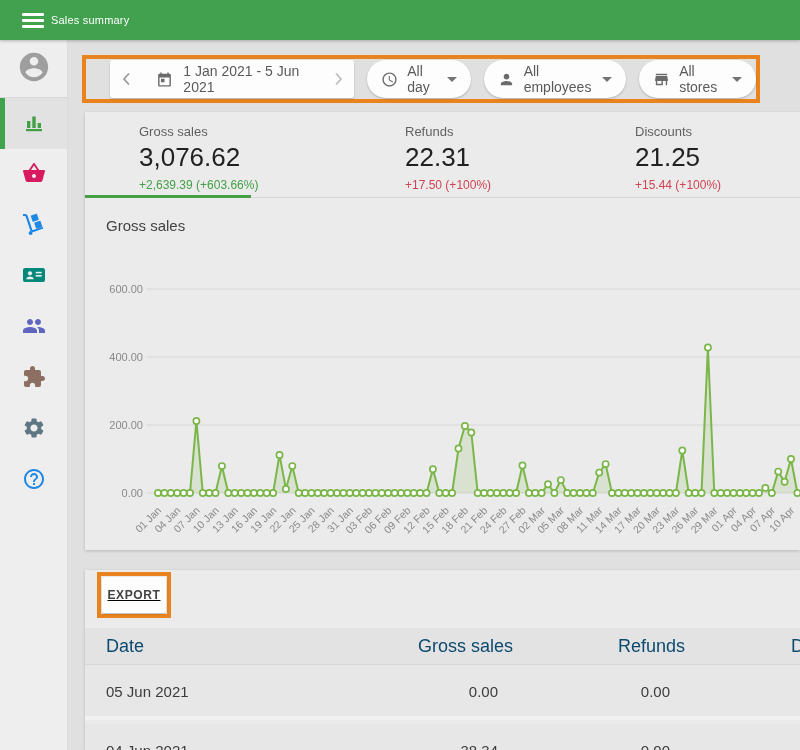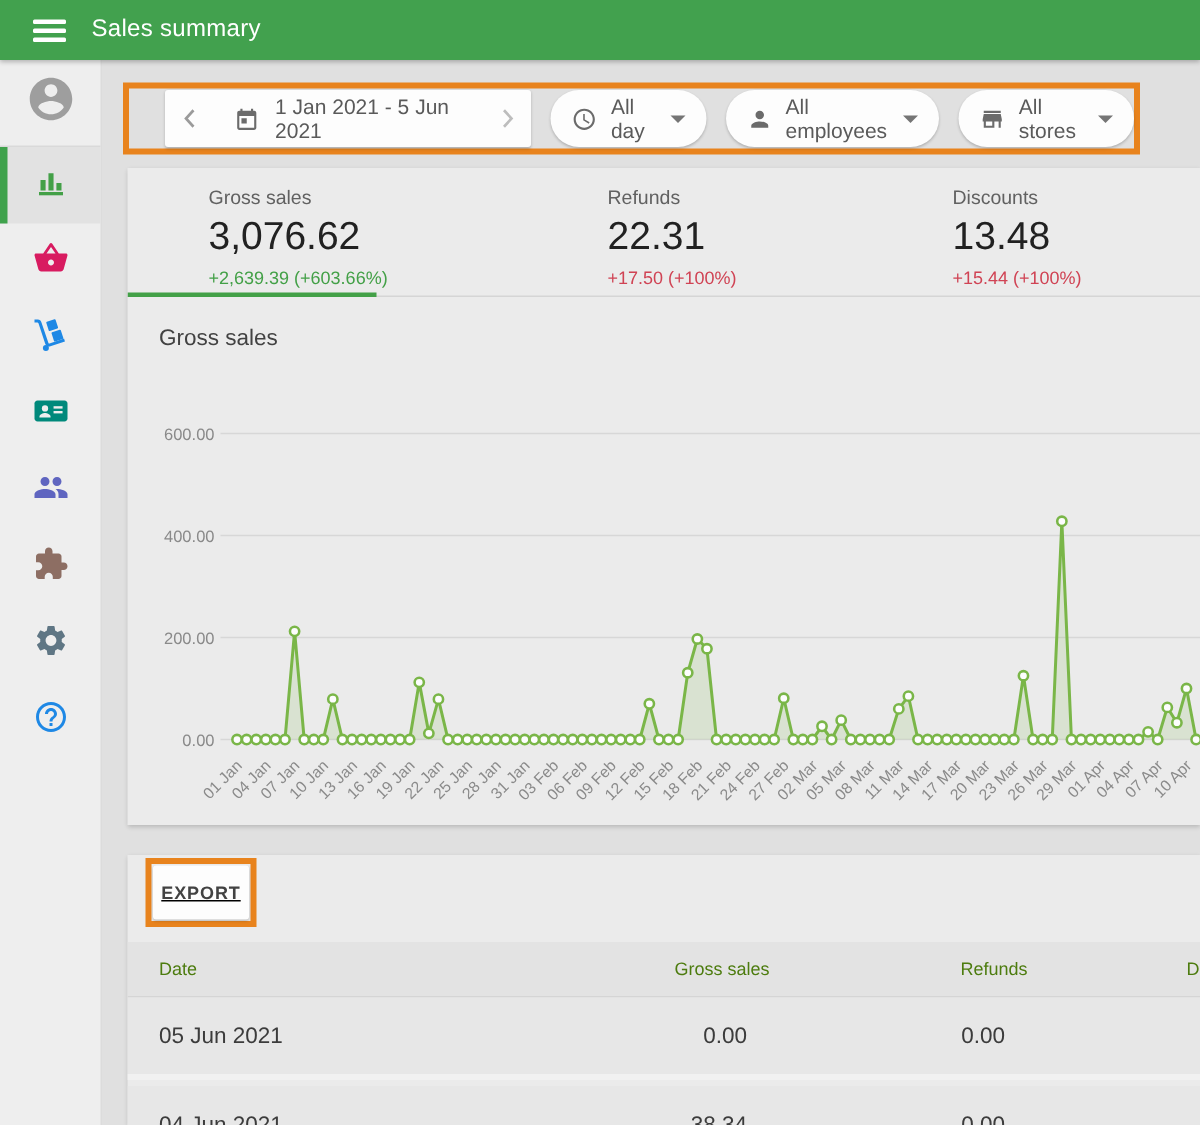--- a/index.html
+++ b/index.html
@@ -7,21 +7,21 @@
     font-family:"Liberation Sans","DejaVu Sans",sans-serif;
     background:#e0e0e0; position:relative; }
 
   
   .topbar { position:absolute; left:0; top:0; width:800px; height:40px;
     background:#42a14e; display:flex; align-items:center; z-index:30;
     box-shadow:0 1px 3px rgba(0,0,0,.25); }
   .hamburger { width:22px; height:15px; margin-left:22px; display:flex;
     flex-direction:column; justify-content:space-between; cursor:pointer; }
   .hamburger span { display:block; height:3px; background:#fff; border-radius:1px; }
-  .topbar-title { color:#fff; font-size:16px; margin-left:17px; letter-spacing:.2px; }
+  .topbar-title { color:#fff; font-size:11px; margin-left:7px; letter-spacing:.2px; }
 
   
   .sidebar { position:absolute; left:0; top:40px; width:68px; height:710px;
     background:#eeeeee; border-right:1px solid #dcdcdc; z-index:20; }
   .sidebar .avatar-box { height:58px; display:flex; align-items:center;
     justify-content:center; border-bottom:1px solid #d9d9d9; }
   .nav-item { height:51px; display:flex; align-items:center; justify-content:center;
     position:relative; cursor:pointer; }
   .nav-item.active { background:#e2e2e2; }
   .nav-item.active::before { content:""; position:absolute; left:0; top:0;
@@ -64,21 +64,21 @@
   #sales-chart { position:absolute; left:0; top:128px; }
 
   
   .export-annotation { position:absolute; left:12px; top:2px; width:74px; height:46px;
     border:4px solid #e8831d; display:flex; align-items:center; justify-content:center;text-decoration:underline; }
   .export-btn { background:#fdfdfd; box-shadow:0 1px 2px rgba(0,0,0,.22);
     border:none; border-radius:2px; width:64px; height:36px; font-size:12px;
     font-weight:bold; letter-spacing:.6px; color:#424242; cursor:pointer;
     font-family:inherit; }
   .thead { position:absolute; left:0; top:58px; width:715px; height:37px;
-    background:#e3e3e3; border-bottom:1px solid #d5d5d5; font-size:12px; color:#4d7c0f; }
+    background:#e3e3e3; border-bottom:1px solid #d5d5d5; font-size:18px; color:#0c4a6e; }
   .thead span, .trow span { position:absolute; top:50%; transform:translateY(-50%); }
   .th-date { left:21px; }
   .th-gross { right:287px; } .th-refunds { right:115px; } .th-discounts { left:706px; }
   .trow { position:absolute; left:0; width:715px; height:55px; font-size:15px;
     color:#3c3c3c; border-bottom:4px solid #f1f1f1; background:#e7e7e7; cursor:pointer; }
   .trow.r1 { top:95px; } .trow.r2 { top:154px; }
   .td-date { left:21px; } .td-gross { right:302px; } .td-refunds { right:130px; }
 
   svg text { font-family:"Liberation Sans","DejaVu Sans",sans-serif; }
 </style>
@@ -234,21 +234,21 @@
       <div class="s-value">3,076.62</div>
       <div class="s-delta up">+2,639.39 (+603.66%)</div>
     </div>
     <div class="stat stat2">
       <div class="s-label">Refunds</div>
       <div class="s-value">22.31</div>
       <div class="s-delta down">+17.50 (+100%)</div>
     </div>
     <div class="stat stat3">
       <div class="s-label">Discounts</div>
-      <div class="s-value">13.48</div>
+      <div class="s-value">21.25</div>
       <div class="s-delta down">+15.44 (+100%)</div>
     </div>
     <div class="active-underline"></div>
   </div>
   <div class="chart-title">Gross sales</div>
   <svg id="sales-chart" width="715" height="310">
       <line x1="62" y1="253" x2="715" y2="253" stroke="#d7d7d7" stroke-width="1"></line>
       <text x="58" y="257" text-anchor="end" font-size="11" fill="#8a8a8a">0.00</text>
       <line x1="62" y1="185" x2="715" y2="185" stroke="#d7d7d7" stroke-width="1"></line>
       <text x="58" y="189" text-anchor="end" font-size="11" fill="#8a8a8a">200.00</text>

